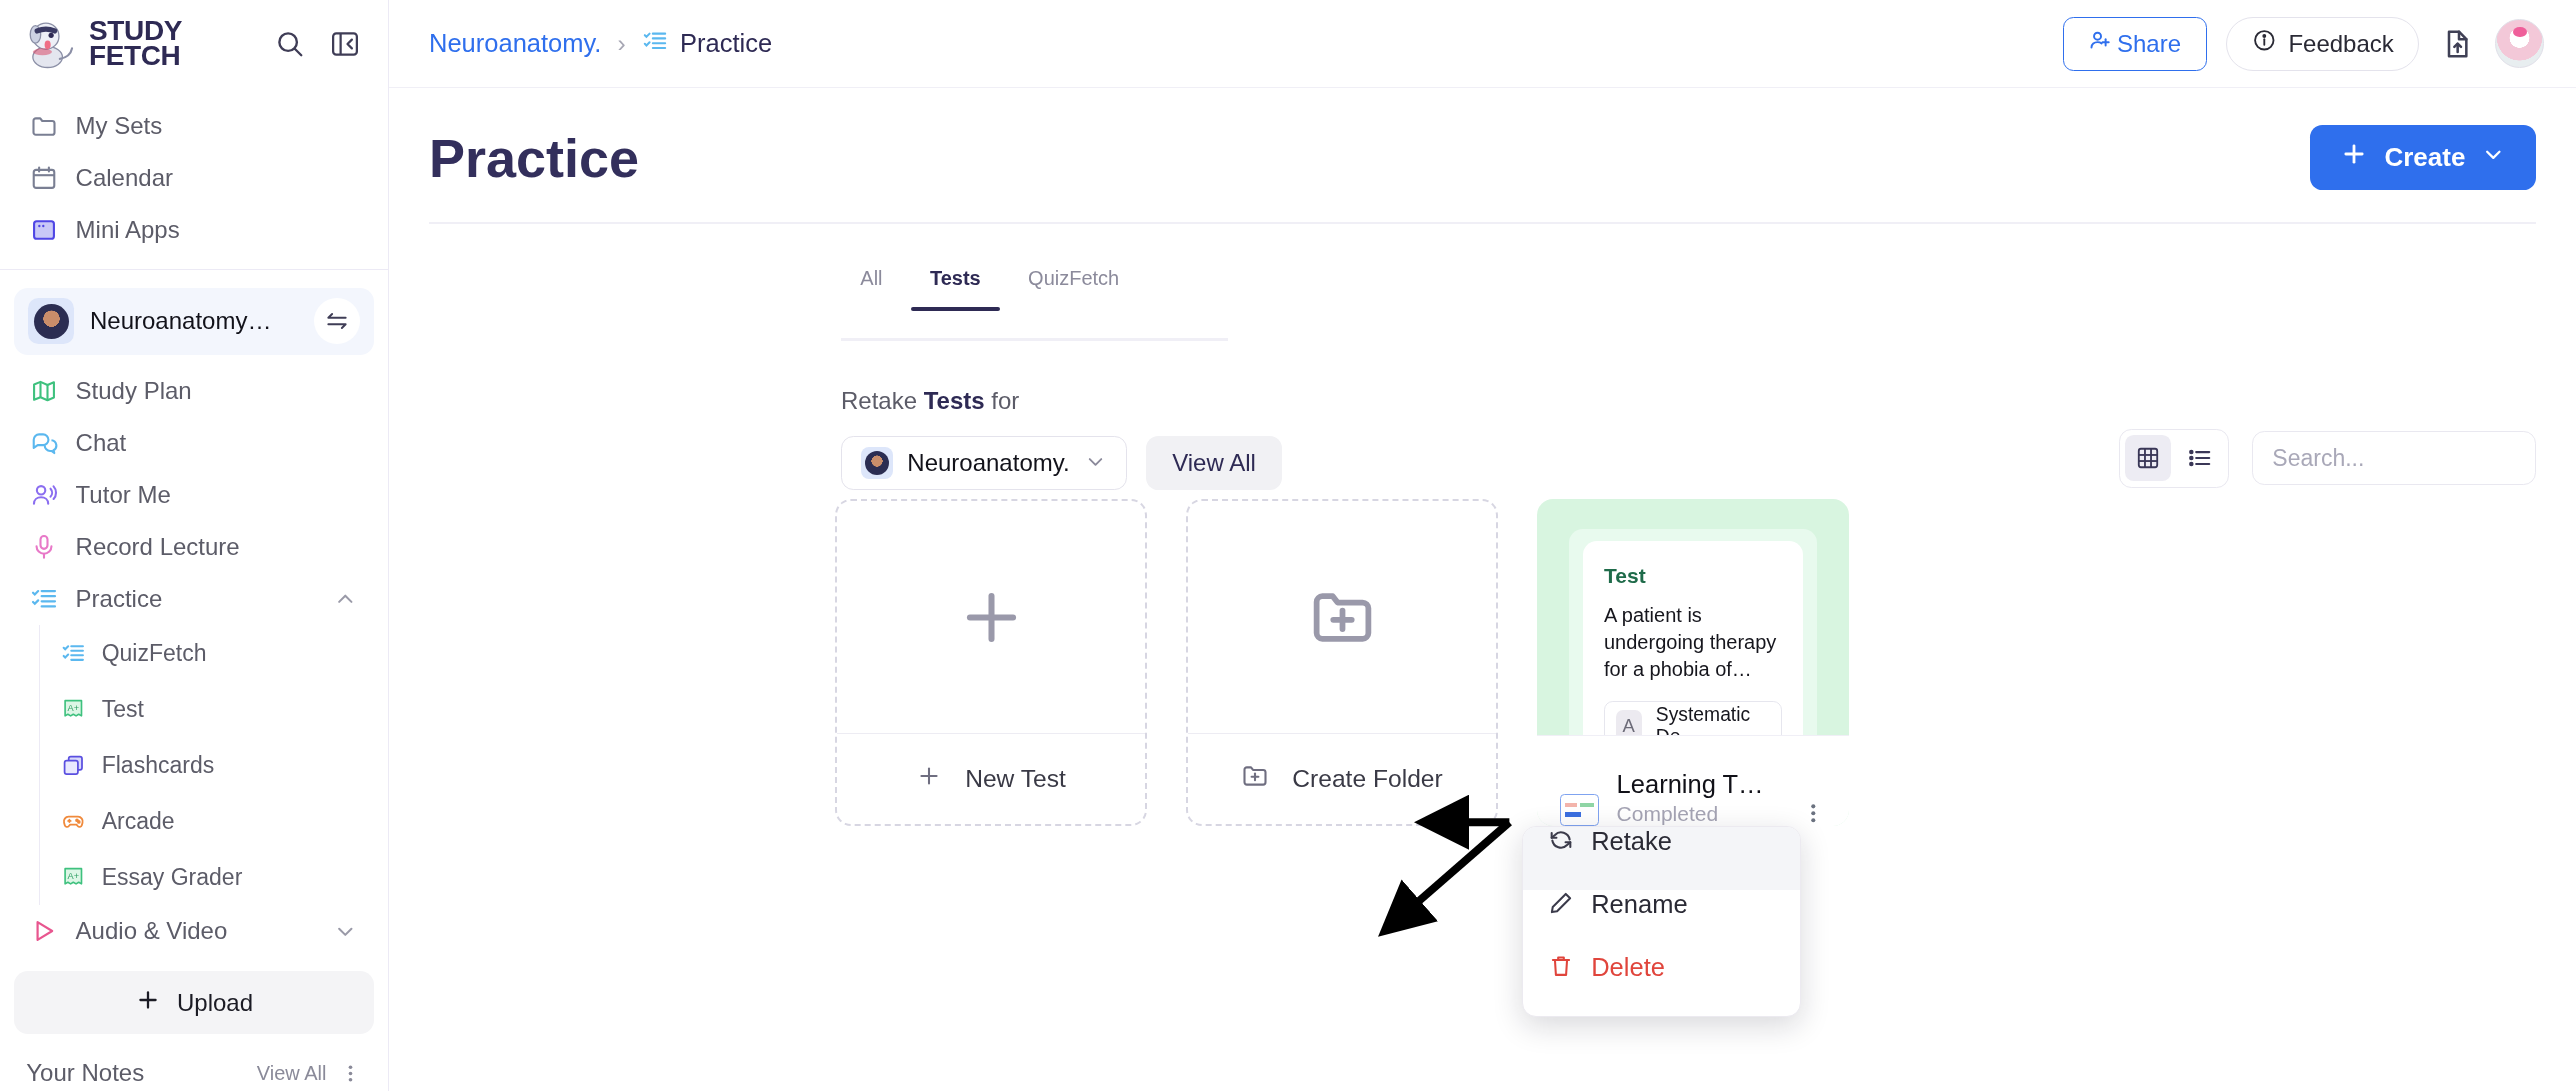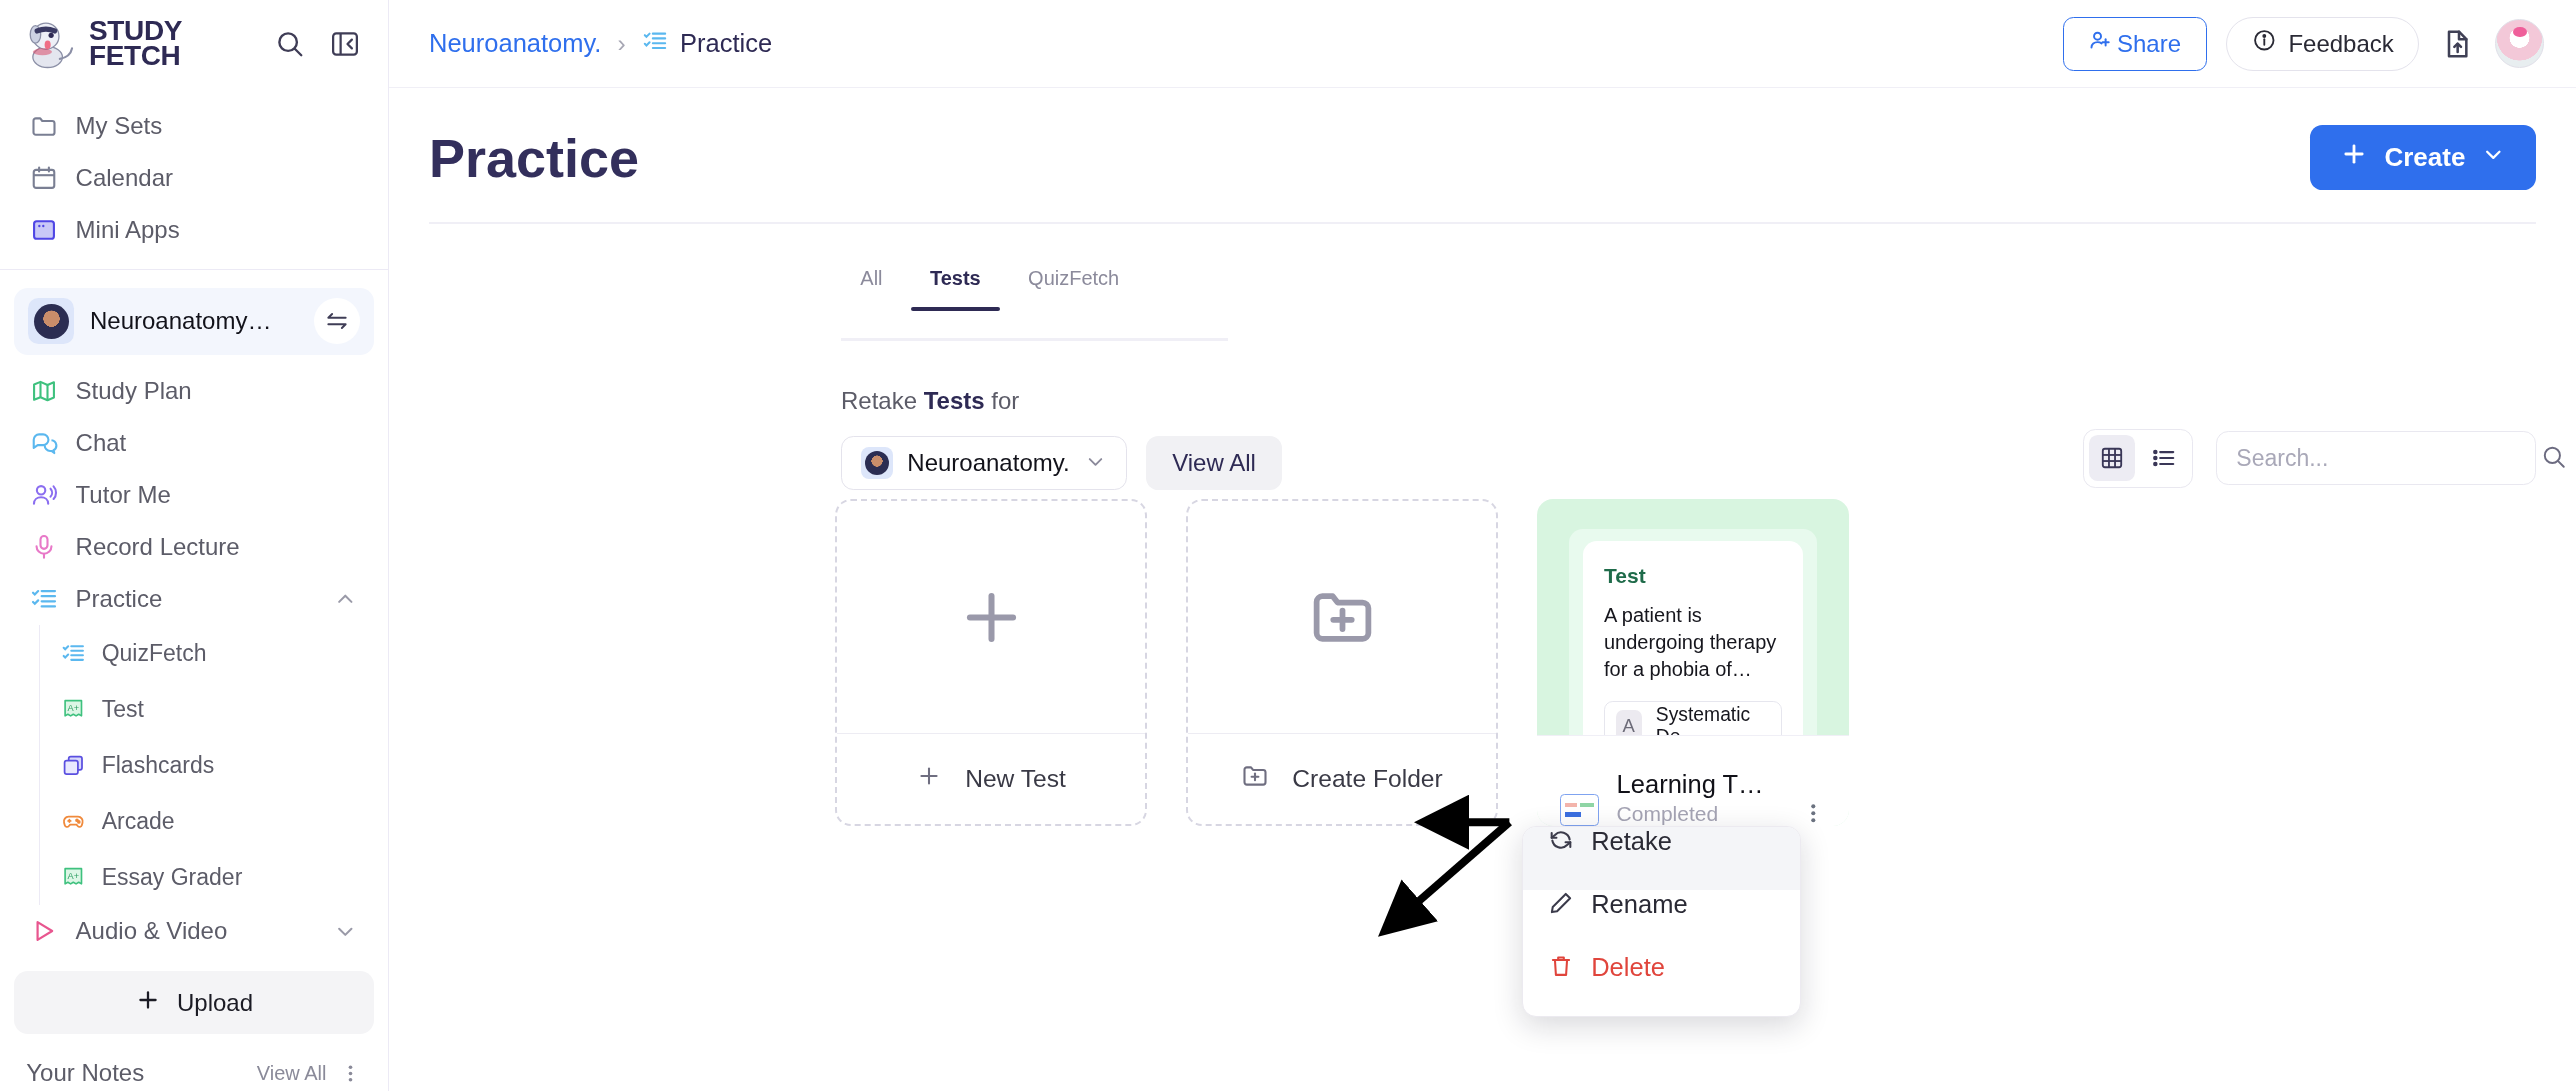--- a/index.html
+++ b/index.html
@@ -185,21 +185,21 @@
     display: flex; align-items: center; gap: 5.3px;
     border: 1.8px solid #e9e8f0; border-radius: 12.3px; padding: 5.3px;
   }
   .vt-btn {
     width: 46px; height: 46px; border-radius: 8.8px;
     display: flex; align-items: center; justify-content: center;
     cursor: pointer; color: #4a4862;
   }
   .vt-btn.active { background: #edecf3; }
   .search-box {
-    width: 320px; height: 54px; border: 1.8px solid #e9e8f0;
+    width: 284px; height: 54px; border: 1.8px solid #e9e8f0;
     border-radius: 12.3px; display: flex; align-items: center;
     padding: 0 19.3px; gap: 8.8px; background: #fff;
   }
   .search-input {
     border: none; outline: none; font-size: 23px; color: #2a2a35;
     font-family: "Liberation Sans", sans-serif; flex: 1; background: transparent;
   }
   .search-input::placeholder { color: #a9a8b8; }
 
   

